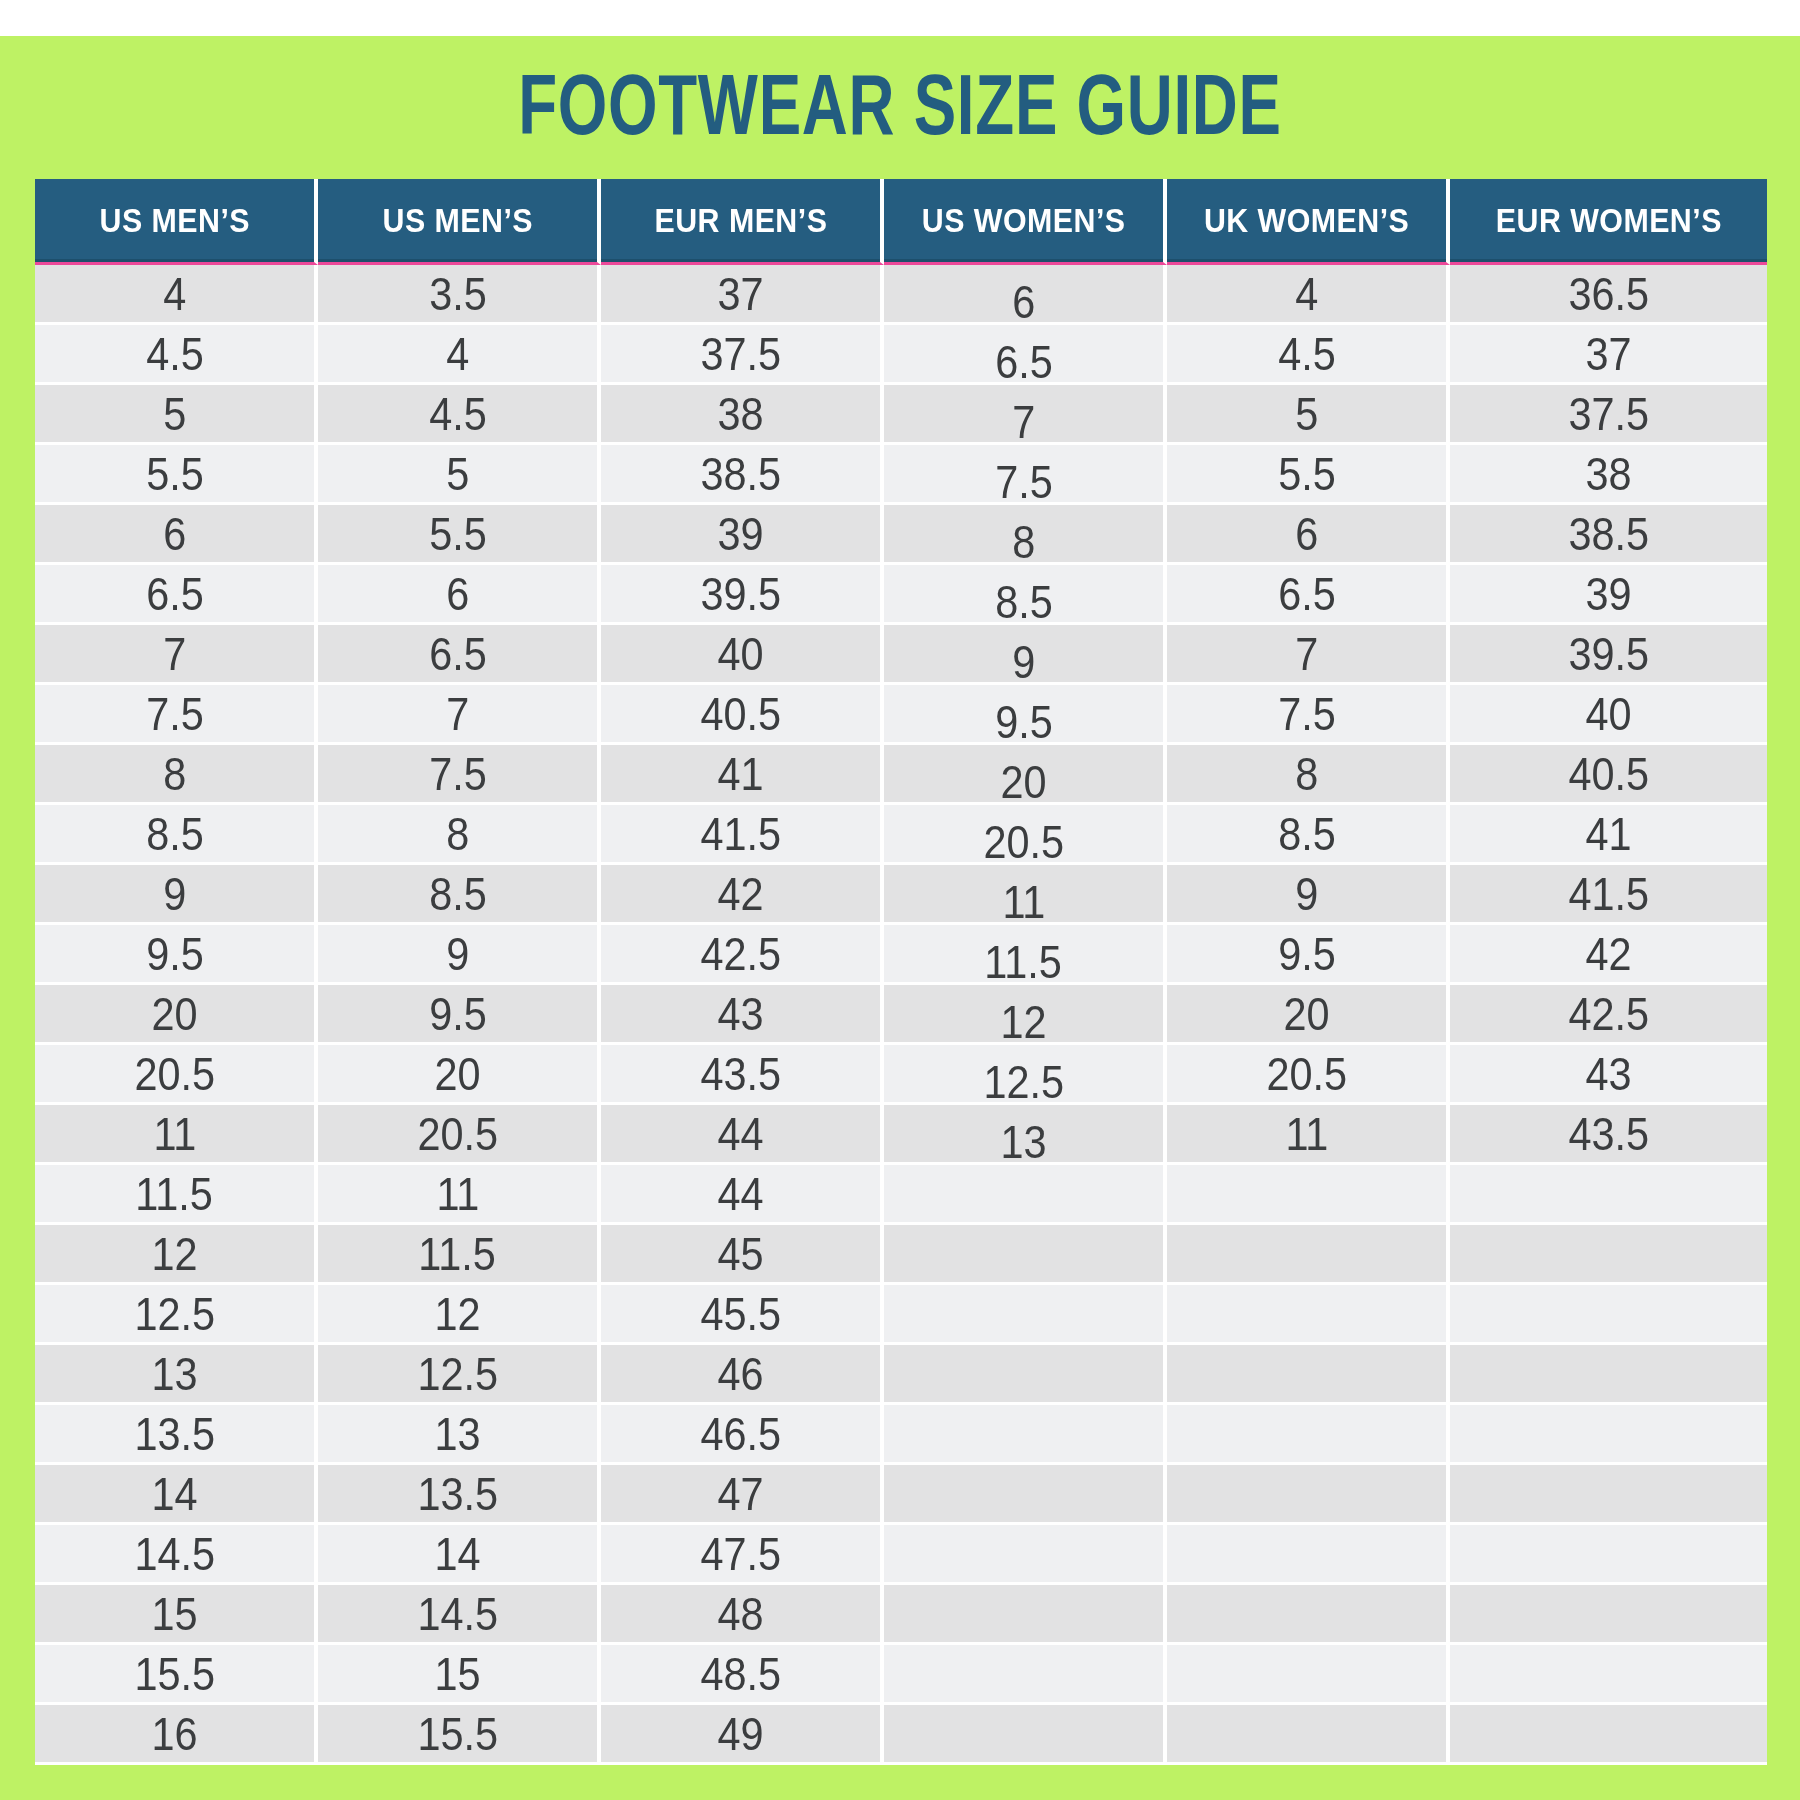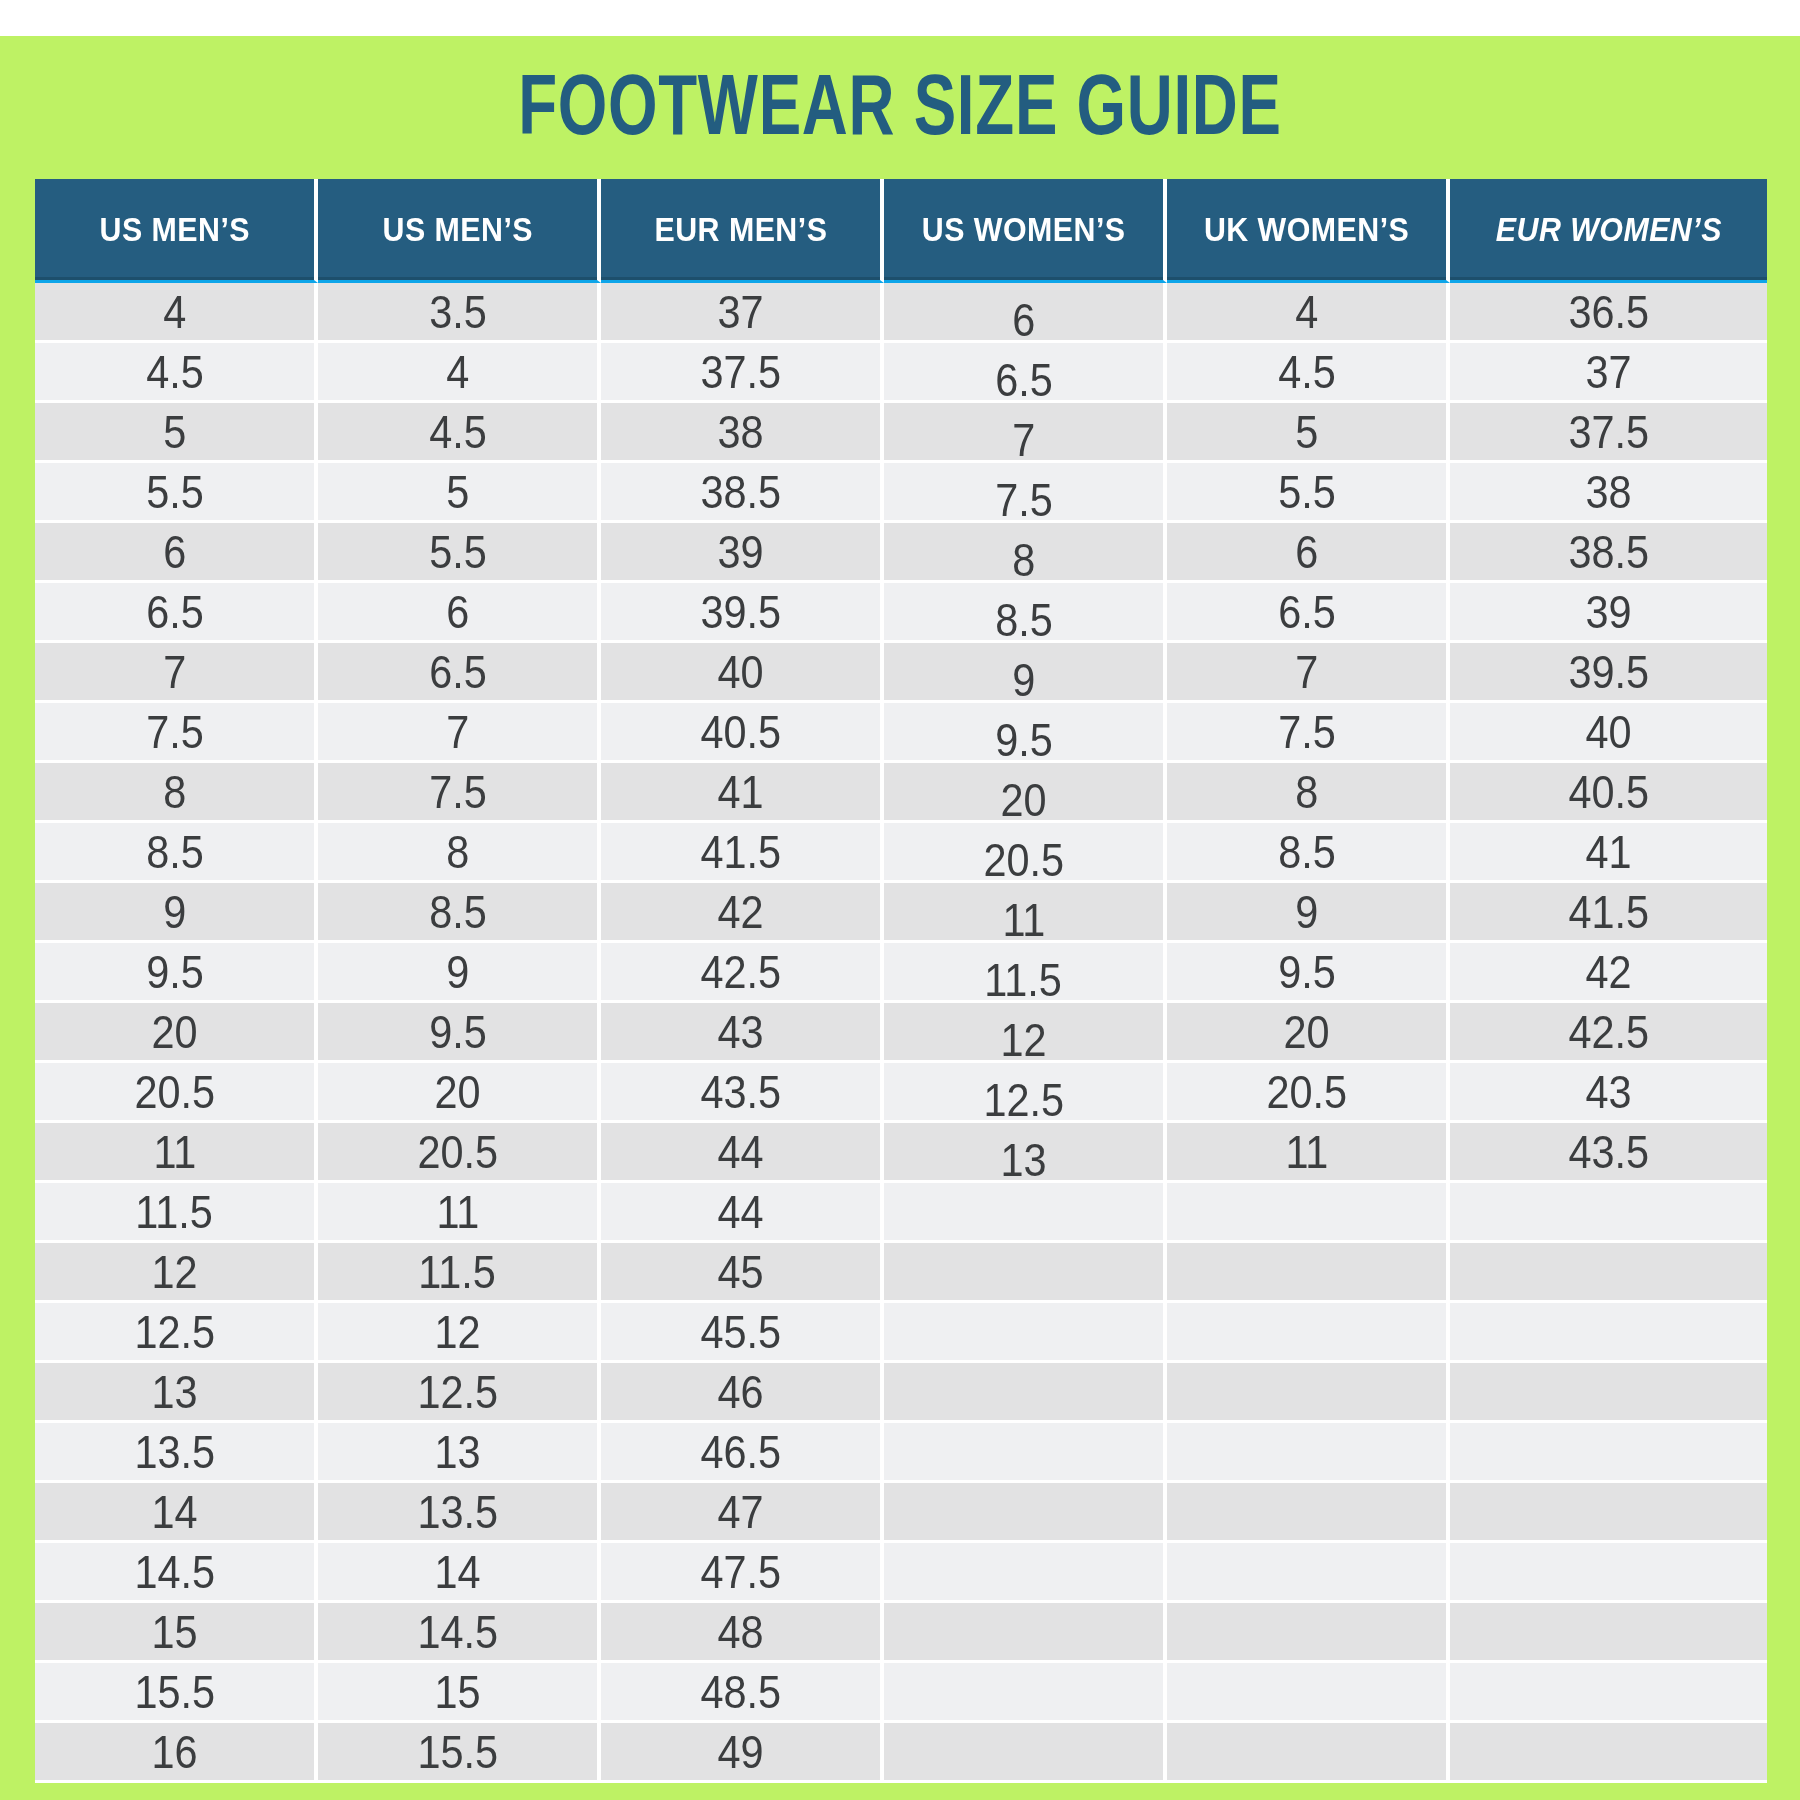--- a/index.html
+++ b/index.html
@@ -40,28 +40,28 @@
     border-spacing: 0;
     table-layout: fixed;
     width: 1732px;
     margin: 33px 0 0 35px;
   }
   col.c-std  { width: 283px; }
   col.c-last { width: 317px; }
   th.hdr {
     background: #255d80;
     height: 67px;
-    padding: 17px;
-    border-bottom: 3px solid #0ea5e9;
+    padding: 8px;
+    border-bottom: 3px solid #ec4899;
     border-right: 4px solid #ffffff;
     box-shadow: inset 0 -3px 0 #1d4f6c;
     text-align: center;
     vertical-align: middle;
   }
-  th.hdr:last-child { border-right: none; font-style: italic; }
+  th.hdr:last-child { border-right: none; }
   th.hdr .squeeze {
     display: inline-block;
     transform: scaleX(0.92);
     transform-origin: center;
     color: #ffffff;
     font-size: 33px;
     font-weight: bold;
     letter-spacing: 0.5px;
     white-space: nowrap;
   }

